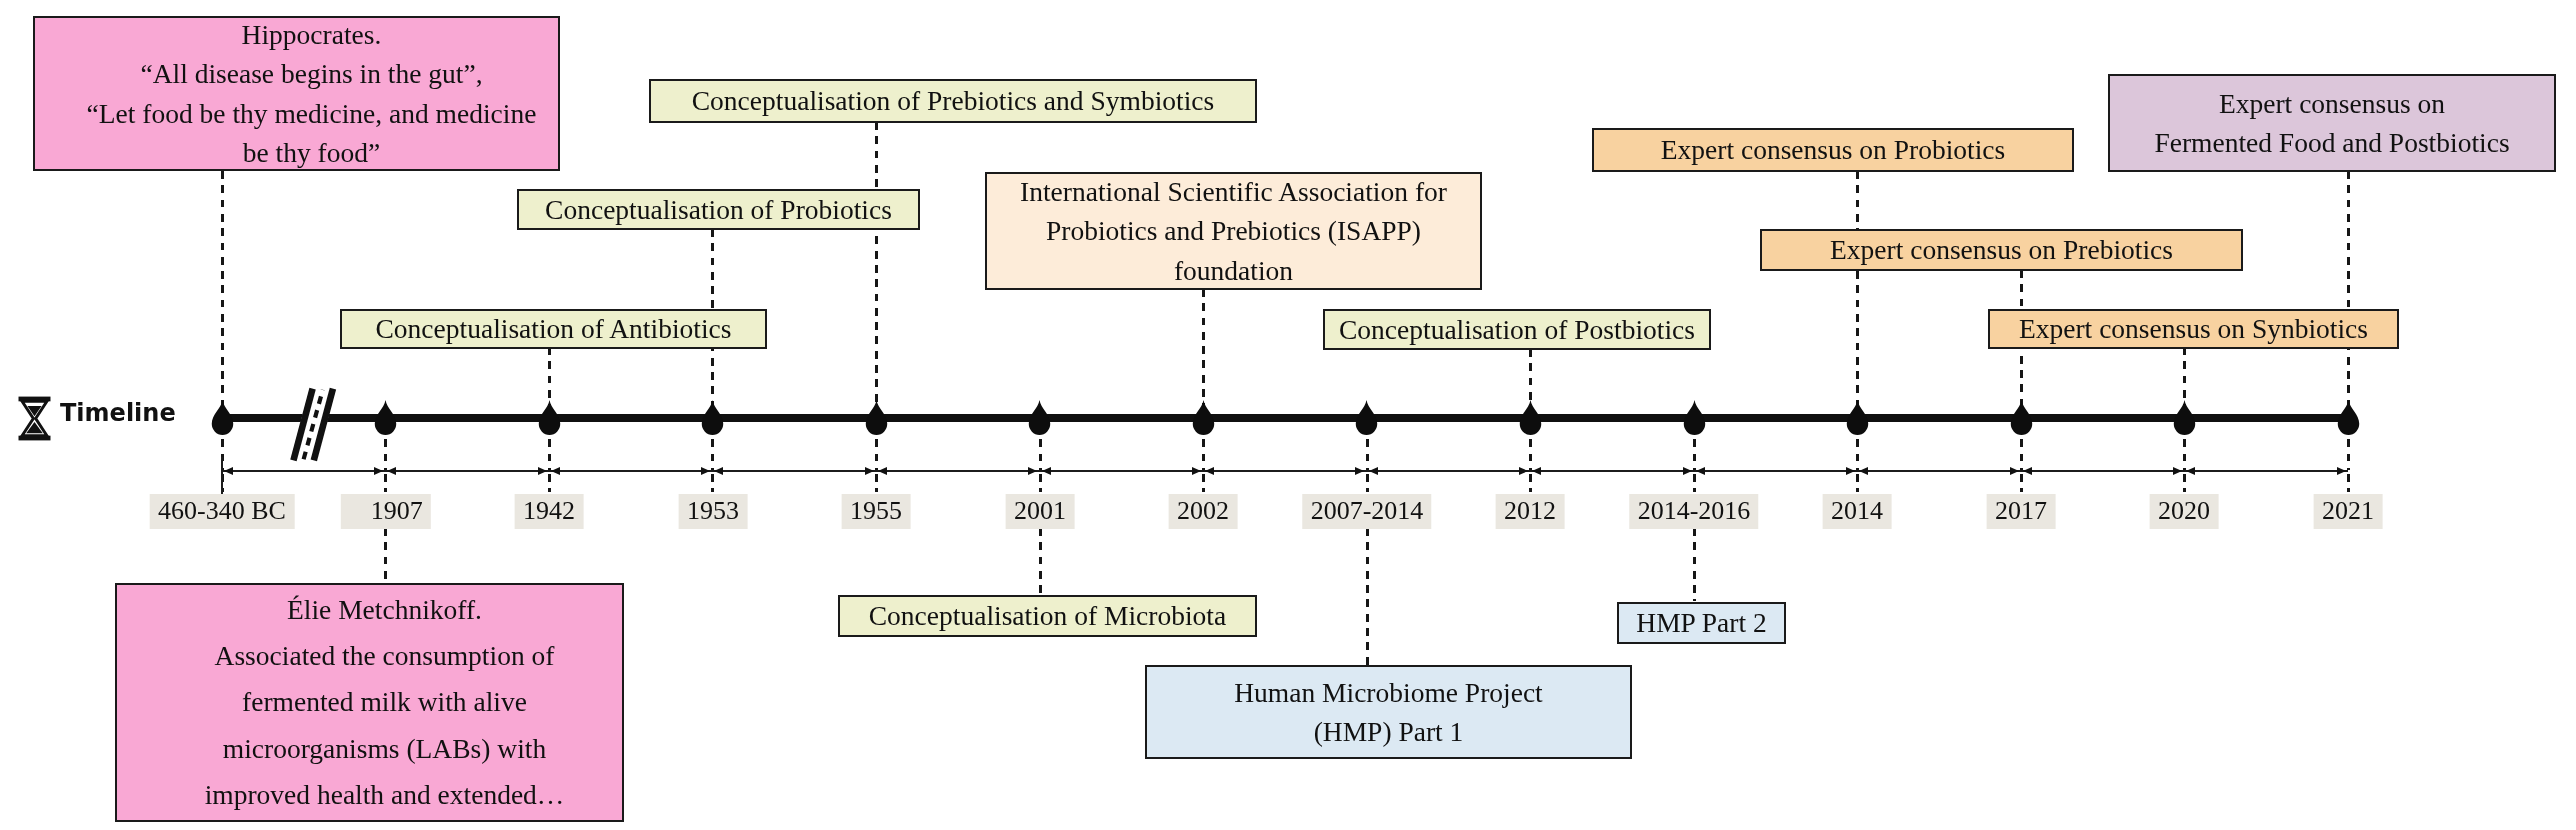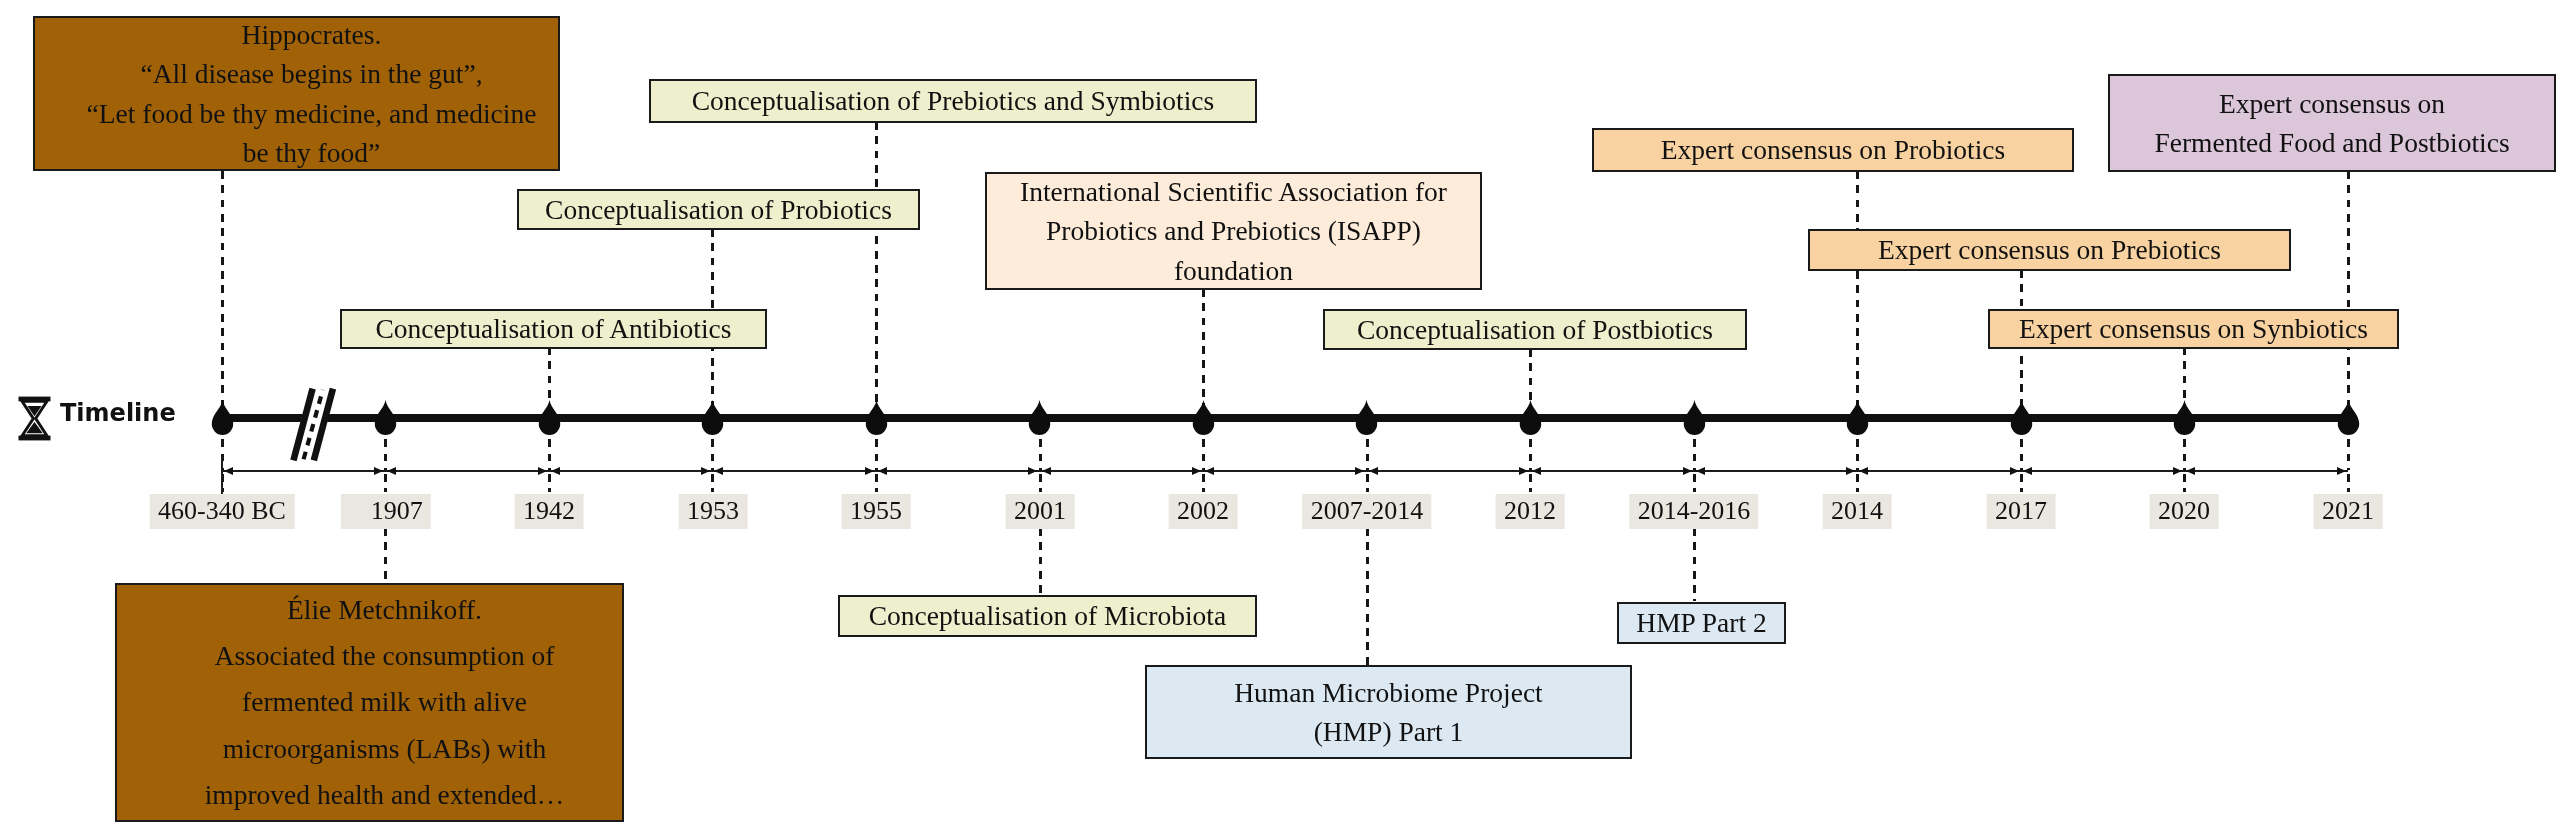--- a/index.html
+++ b/index.html
@@ -26,21 +26,21 @@
   .arr-r{border-left:9.5px solid #111;}
 
   
   .date{position:absolute;top:494px;transform:translateX(-50%);background:#eae7e0;
         font-size:26px;line-height:1.1;padding:3px 8.4px;white-space:nowrap;z-index:3;}
 
   
   .box{position:absolute;box-sizing:border-box;border:2.4px solid #1a1a1a;z-index:5;
        display:flex;align-items:center;justify-content:center;text-align:center;
        font-size:27.5px;line-height:1.42;white-space:pre-line;padding:2.4px 6px;}
-  .pink{background:#a16207;padding-left:36px;}
+  .pink{background:#f9a8d4;padding-left:36px;}
   .green{background:#eef0cd;}
   .peach{background:#fdecd9;margin-left:27px;}
   .orange{background:#f8d2a0;}
   .purple{background:#dcc6da;}
   .blue{background:#dce9f3;}
   .lh-tall{line-height:1.68;}
 
   
   .tl-label{position:absolute;left:60px;top:399px;font-family:"DejaVu Sans","Liberation Sans",sans-serif;
             font-weight:bold;font-size:24px;color:#111;z-index:3;}
@@ -96,23 +96,23 @@
   <div class="box pink" style="left:33px;top:16px;width:527px;height:155px;">Hippocrates.
 “All disease begins in the gut”,
 “Let food be thy medicine, and medicine
 be thy food”</div>
   <div class="box green" style="left:649px;top:79px;width:608px;height:44px;">Conceptualisation of Prebiotics and Symbiotics</div>
   <div class="box green" style="left:517px;top:189px;width:403px;height:41px;">Conceptualisation of Probiotics</div>
   <div class="box green" style="left:340px;top:309px;width:427px;height:40px;">Conceptualisation of Antibiotics</div>
   <div class="box peach" style="left:958px;top:172px;width:497px;height:118px;">International Scientific Association for
 Probiotics and Prebiotics (ISAPP)
 foundation</div>
-  <div class="box green" style="left:1323px;top:309px;width:424px;height:41px;">Conceptualisation of Postbiotics</div>
+  <div class="box green" style="left:1323px;top:309px;width:388px;height:41px;">Conceptualisation of Postbiotics</div>
   <div class="box orange" style="left:1592px;top:128px;width:482px;height:44px;">Expert consensus on Probiotics</div>
-  <div class="box orange" style="left:1760px;top:229px;width:483px;height:42px;margin-left:48px;">Expert consensus on Prebiotics</div>
+  <div class="box orange" style="left:1760px;top:229px;width:483px;height:42px;">Expert consensus on Prebiotics</div>
   <div class="box orange" style="left:1988px;top:309px;width:411px;height:40px;">Expert consensus on Synbiotics</div>
   <div class="box purple" style="left:2108px;top:74px;width:448px;height:98px;">Expert consensus on
 Fermented Food and Postbiotics</div>
 
   <div class="box pink lh-tall" style="left:115px;top:583px;width:509px;height:239px;">Élie Metchnikoff.
 Associated the consumption of
 fermented milk with alive
 microorganisms (LABs) with
 improved health and extended…</div>
   <div class="box green" style="left:838px;top:595px;width:419px;height:42px;">Conceptualisation of Microbiota</div>

